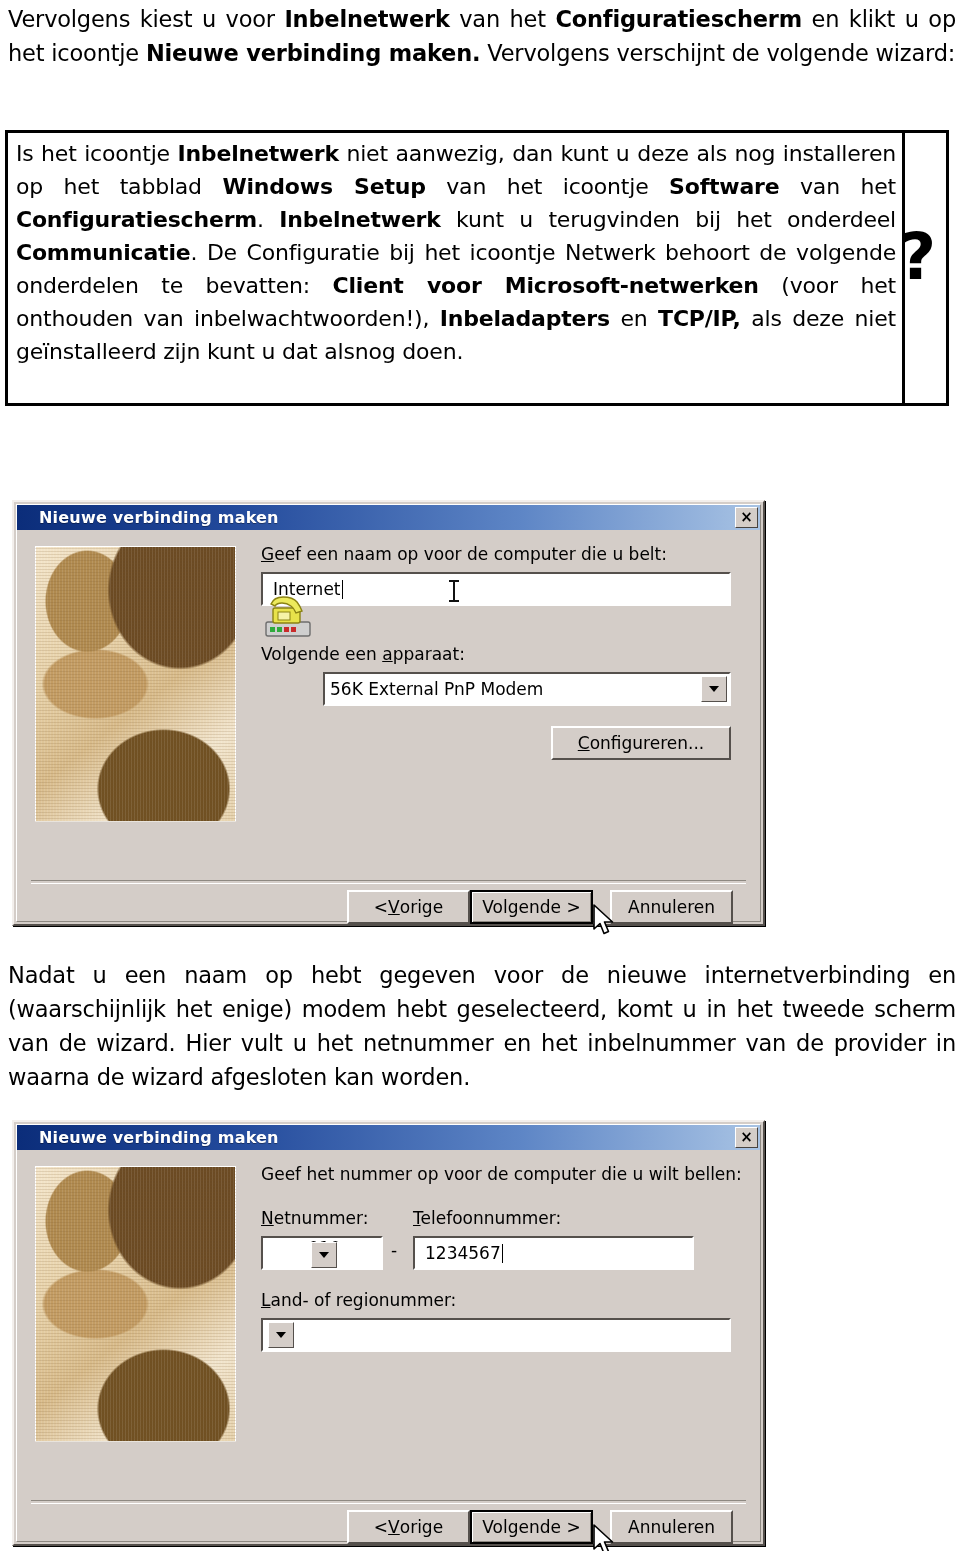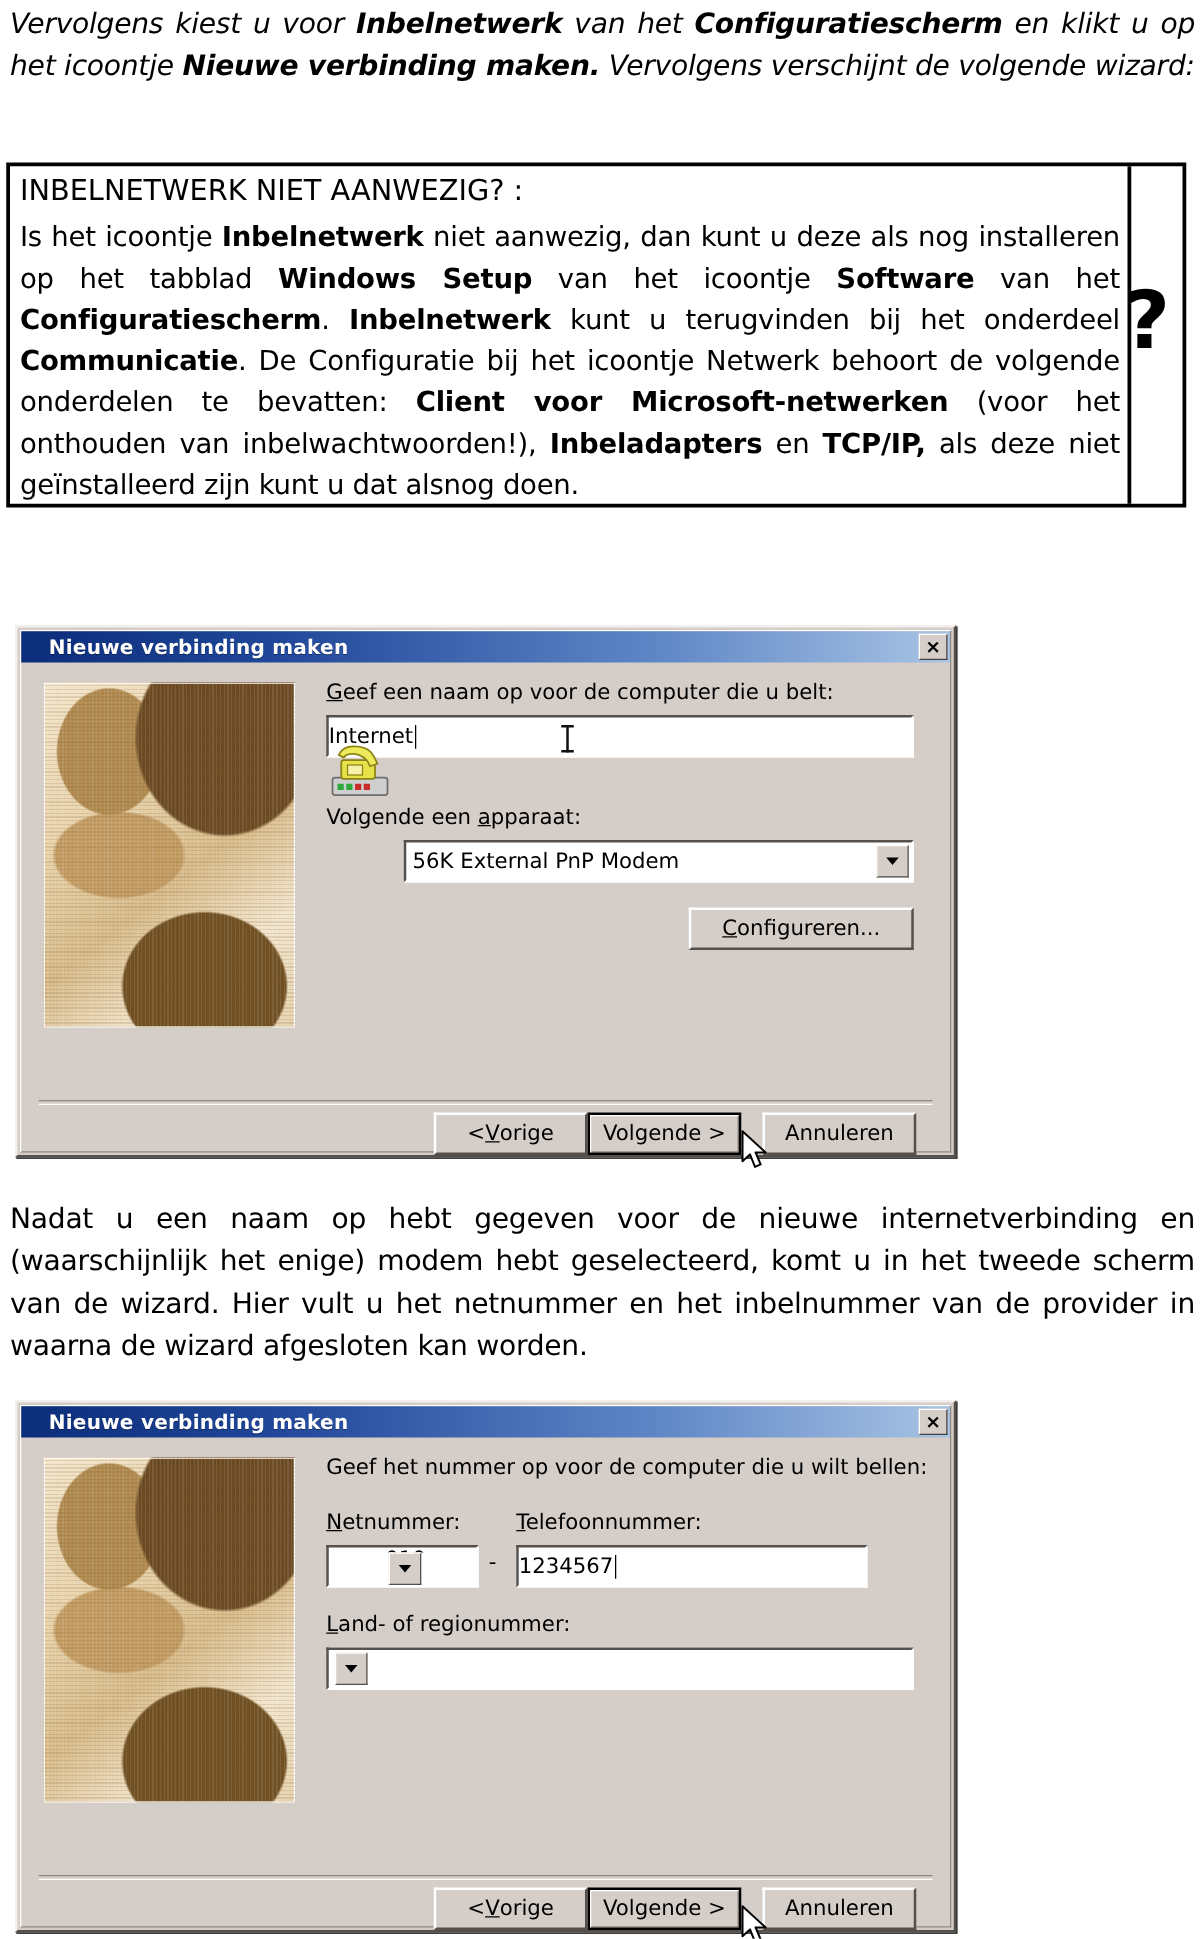--- a/index.html
+++ b/index.html
@@ -16,21 +16,21 @@
     font-family:"DejaVu Sans", sans-serif;
     font-size:22.5px;
     line-height:34px;
     text-align:justify;
     color:#000;
     letter-spacing:-0.2px;
   }
   .prose b{font-weight:bold;}
 
   #intro-para{
-    position:absolute;left:8px;top:2px;width:948px;font-style:italic;
+    position:absolute;left:8px;top:2px;width:948px;
   }
   #mid-para{
     position:absolute;left:8px;top:958px;width:948px;
   }
 
   
   #note-box{
     position:absolute;left:5px;top:130px;width:944px;height:276px;
     border:3px solid #000;
     box-sizing:border-box;
@@ -171,21 +171,21 @@
 
   .textbox{
     background:#ffffff;
     border-top:2px solid #55504c;
     border-left:2px solid #55504c;
     border-right:2px solid #ffffff;
     border-bottom:2px solid #ffffff;
     box-sizing:border-box;
     height:34px;
     display:flex;align-items:center;
-    padding:0 0;
+    padding:0 10px;
     font-family:"DejaVu Sans", sans-serif;
     font-size:17px;
     color:#000;
     position:relative;
     cursor:text;
   }
   .caret{
     display:inline-block;width:1.5px;height:19px;background:#000;
     margin-left:1px;vertical-align:middle;
   }
@@ -293,21 +293,20 @@
   #d2-buttons .btn{width:123px;}
   #d2-buttons .gap{width:17px;}
 </style>
 </head>
 <body>
 
 <div id="intro-para" class="prose"><span>Vervolgens kiest u voor </span><b>Inbelnetwerk</b><span> van het </span><b>Configuratiescherm</b><span> en klikt u op het icoontje </span><b>Nieuwe verbinding maken.</b><span> Vervolgens verschijnt de volgende wizard:</span></div>
 
 <div id="note-box">
   <div id="note-body">
-    <div id="note-title">INBELNETWERK NIET AANWEZIG? :</div>
     <div id="note-text" class="prose"><span>Is het icoontje </span><b>Inbelnetwerk</b><span> niet aanwezig, dan kunt u deze als nog installeren op het tabblad </span><b>Windows Setup</b><span> van het icoontje </span><b>Software</b><span> van het </span><b>Configuratiescherm</b><span>. </span><b>Inbelnetwerk</b><span> kunt u terugvinden bij het onderdeel </span><b>Communicatie</b><span>. De Configuratie bij het icoontje Netwerk behoort de volgende onderdelen te bevatten: </span><b>Client voor Microsoft-netwerken</b><span> (voor het onthouden van inbelwachtwoorden!), </span><b>Inbeladapters</b><span> en </span><b>TCP/IP,</b><span> als deze niet geïnstalleerd zijn kunt u dat alsnog doen.</span></div>
   </div>
   <div id="note-mark-cell">
     <div id="note-qmark">?</div>
   </div>
 </div>
 
 <div class="dialog" id="dialog-one">
   <div class="dlg-inner"></div>
 

